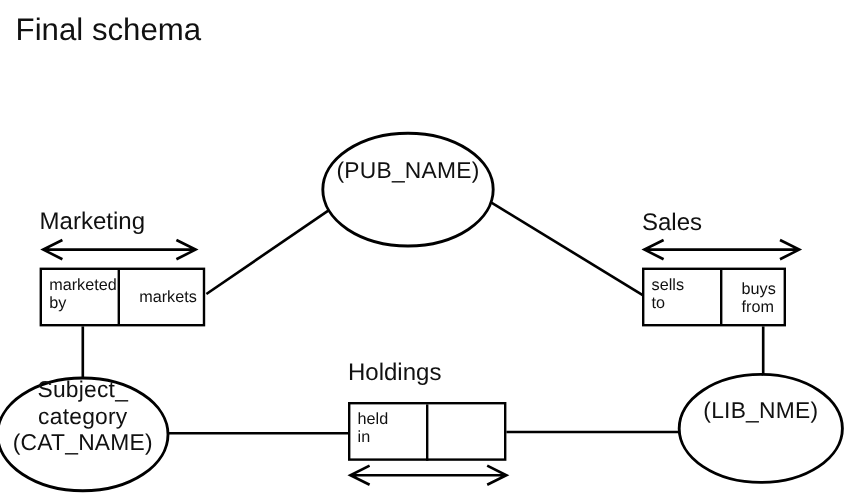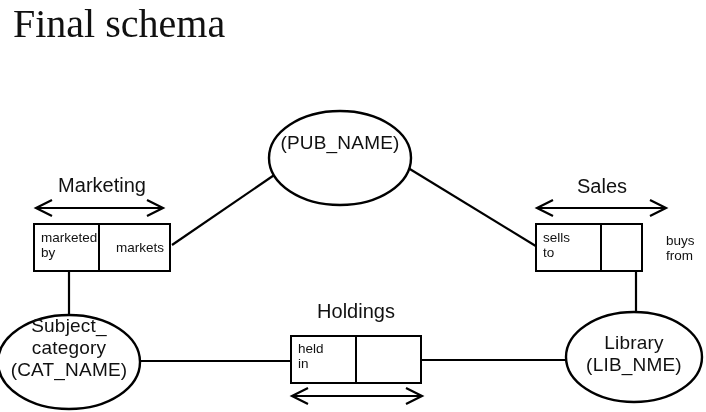--- a/index.html
+++ b/index.html
@@ -13,22 +13,22 @@
     height: 412px;
     background: #ffffff;
     overflow: hidden;
     font-family: "Liberation Sans", "DejaVu Sans", sans-serif;
     color: #111111;
   }
   .title {
     position: absolute;
     left: 13px;
     top: 2px;
-    font-family: Liberation Serif, serif;
-    font-size: 40px;
+    font-family: Liberation Sans, sans-serif;
+    font-size: 26px;
     line-height: 44px;
     color: #111111;
     white-space: nowrap;
   }
   svg.layer {
     position: absolute;
     left: 0;
     top: 0;
     z-index: 1;
   }
@@ -50,21 +50,21 @@
     line-height: 22px;
     letter-spacing: 0.2px;
   }
   .ent-label span {
     display: block;
     white-space: pre-line;
   }
   .rel-label {
     position: absolute;
     z-index: 2;
-    text-align: center;
+    text-align: left;
     font-size: 20px;
     line-height: 22px;
   }
   .rel-box {
     position: absolute;
     z-index: 2;
     background: #ffffff;
     border: 2px solid #000000;
     box-sizing: border-box;
     display: flex;
@@ -116,35 +116,34 @@
     <span>(PUB_NAME)</span>
   </div>
 
   <div class="ent-label" style="left:-8px; top:315px; width:154px;">
     <span>Subject_
 category</span>
     <span>(CAT_NAME)</span>
   </div>
 
   <div class="ent-label" style="left:562px; top:332px; width:144px;">
-    <span>Library</span>
     <span>(LIB_NME)</span>
   </div>
 
   <div class="rel-label" style="left:33px; top:174px; width:138px;">Marketing</div>
   <div class="rel-label" style="left:290px; top:300px; width:132px;">Holdings</div>
   <div class="rel-label" style="left:535px; top:175px; width:134px;">Sales</div>
 
   <div class="rel-box" style="left:33px; top:223px; width:138px; height:49px;">
     <div class="cell left" style="width:65px;">marketed
 by</div>
     <div class="cell right">markets</div>
   </div>
 
-  <div class="rel-box" style="left:535px; top:223px; width:108px; height:49px;gap:48px;">
+  <div class="rel-box" style="left:535px; top:223px; width:120px; height:49px;">
     <div class="cell left" style="width:65px;">sells
 to</div>
     <div class="cell right">buys
 from</div>
   </div>
 
   <div class="rel-box" style="left:290px; top:335px; width:132px; height:49px;flex-direction:column;">
     <div class="cell left" style="width:65px; padding-top:4px;">held
 in</div>
   </div>

